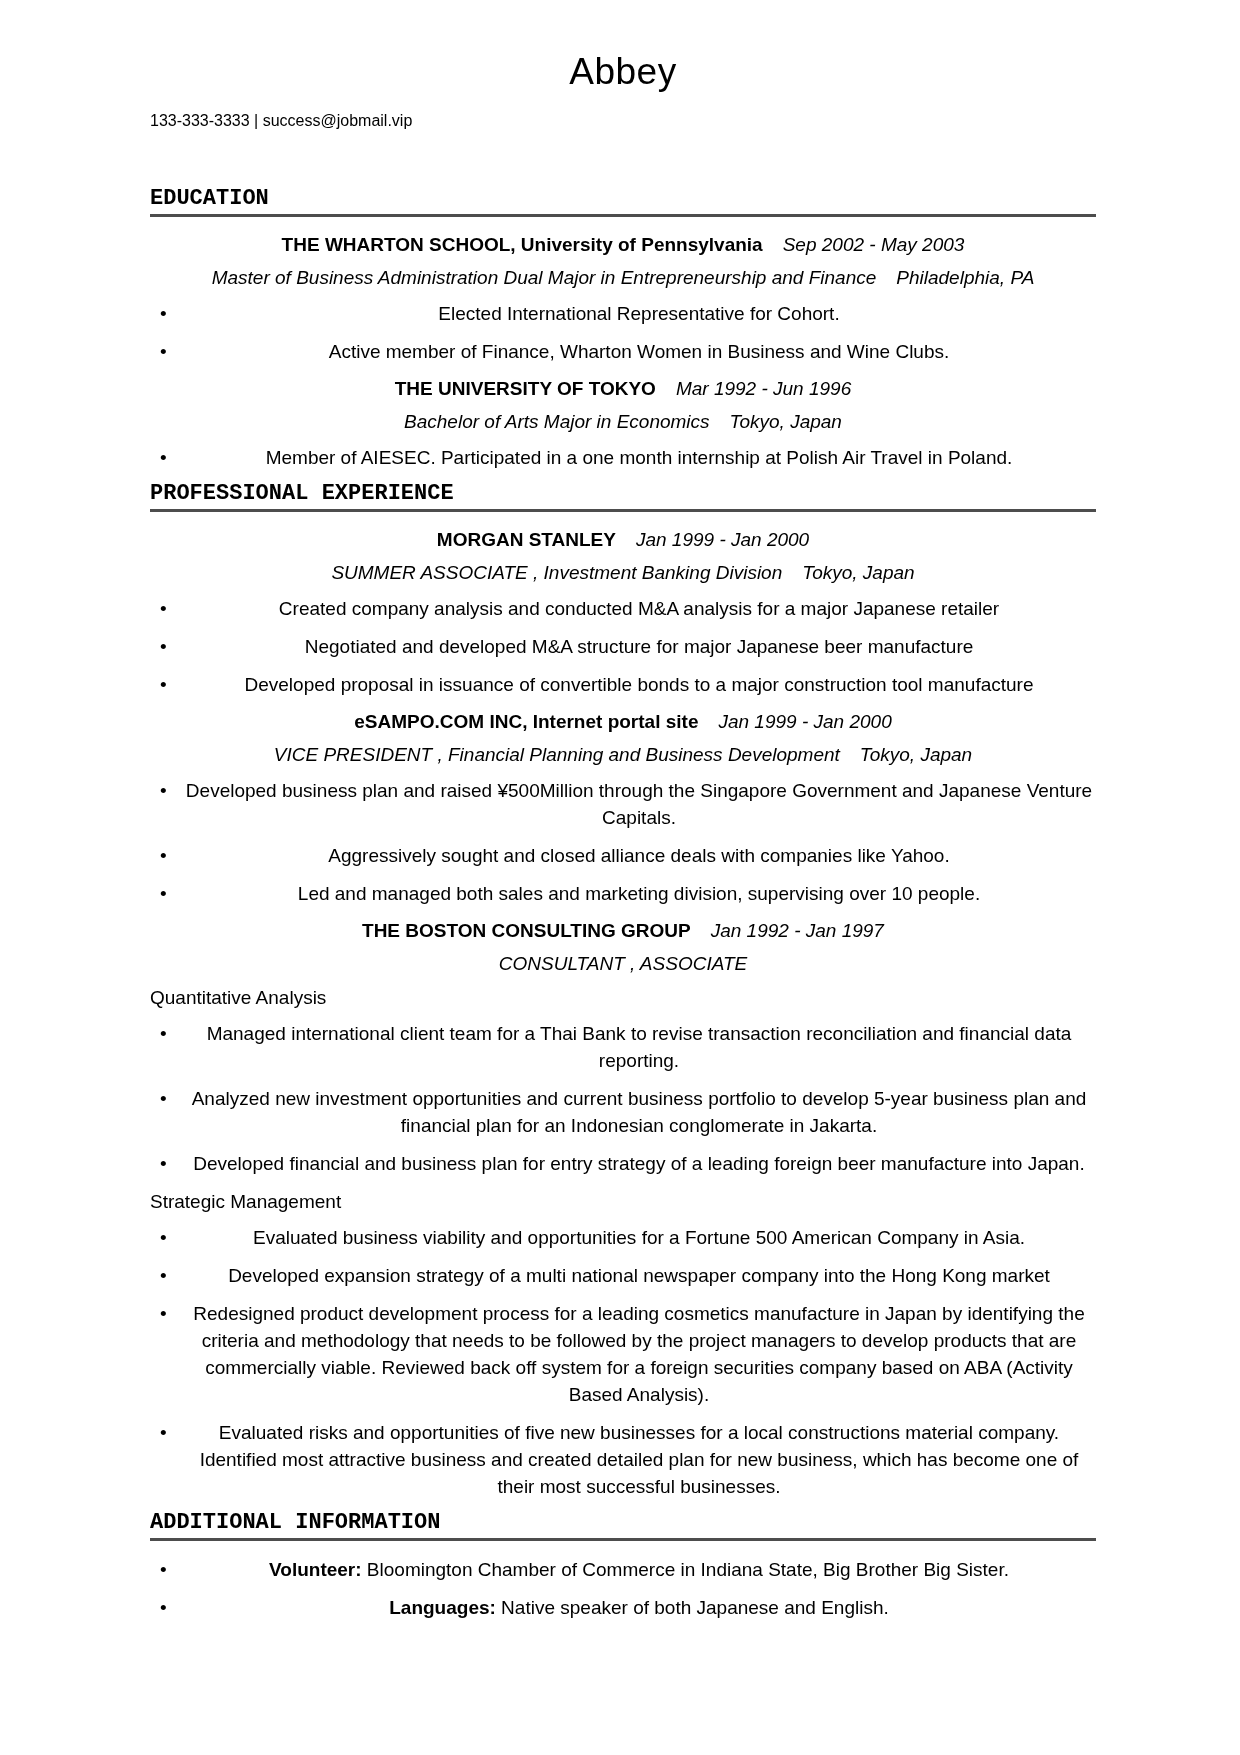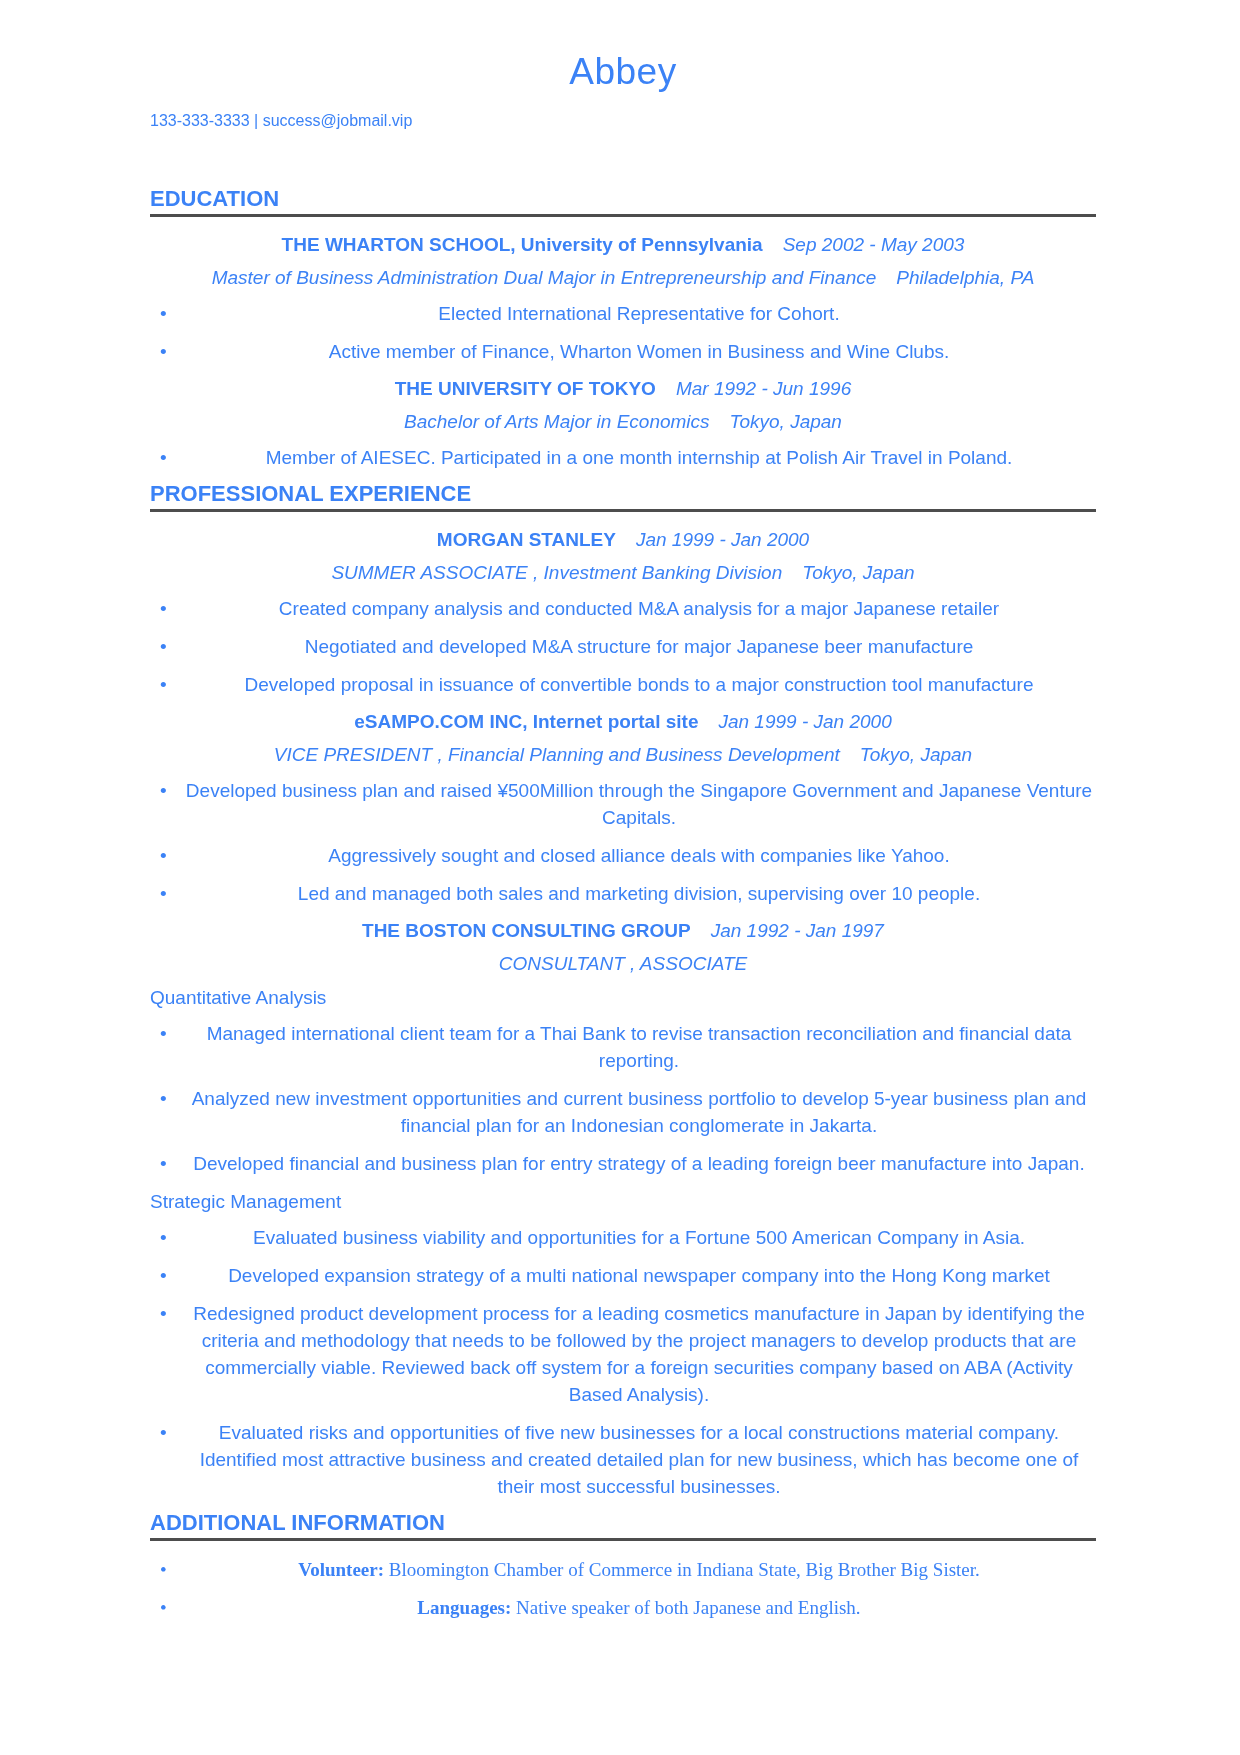--- a/index.html
+++ b/index.html
@@ -4,21 +4,21 @@
 <style>
   * { box-sizing: border-box; }
   html, body { margin: 0; padding: 0; background: #ffffff; }
   .page {
     width: 1056px;
     height: 1755px;
     margin: 0 auto;
     padding: 52px 52px 40px 58px;
     background: #ffffff;
     font-family: "Liberation Sans", sans-serif;
-    color: #3b82f6;
+    color: #000000;
     font-size: 19px;
     overflow: hidden;
   }
   h1.name {
     margin: 0;
     font-size: 37px;
     font-weight: 400;
     text-align: center;
     line-height: 1.1;
     letter-spacing: 0.5px;
@@ -29,20 +29,21 @@
     font-size: 16px;
     line-height: 26px;
   }
   section.resume-section { margin-top: 10px; }
   section.resume-section.first { margin-top: 53px; }
   h2.section-title {
     margin: 0 0 3px 0;
     font-size: 22px;
     font-weight: 700;
     line-height: 24px;
+    font-family: Liberation Mono, monospace;
   }
   .rule {
     height: 3px;
     background: #4d4d4d;
     margin: 0 0 15px 0;
   }
   .row {
     display: flex;
     justify-content: center;
     align-items: baseline;
@@ -177,19 +178,19 @@
         <li>Redesigned product development process for a leading cosmetics manufacture in Japan by identifying the criteria and methodology that needs to be followed by the project managers to develop products that are commercially viable. Reviewed back off system for a foreign securities company based on ABA (Activity Based Analysis).</li>
         <li>Evaluated risks and opportunities of five new businesses for a local constructions material company. Identified most attractive business and created detailed plan for new business, which has become one of their most successful businesses.</li>
       </ul>
     </div>
   </section>
 
   <section class="resume-section">
     <h2 class="section-title">ADDITIONAL INFORMATION</h2>
     <div class="rule"></div>
 
-    <ul class="bullets" style="margin-top:0;font-family:Liberation Serif, serif;">
+    <ul class="bullets" style="margin-top:0;">
       <li><span class="blabel">Volunteer:</span><span> Bloomington Chamber of Commerce in Indiana State, Big Brother Big Sister.</span></li>
       <li><span class="blabel">Languages:</span><span> Native speaker of both Japanese and English.</span></li>
     </ul>
   </section>
 
 </div>
 
 </body></html>

